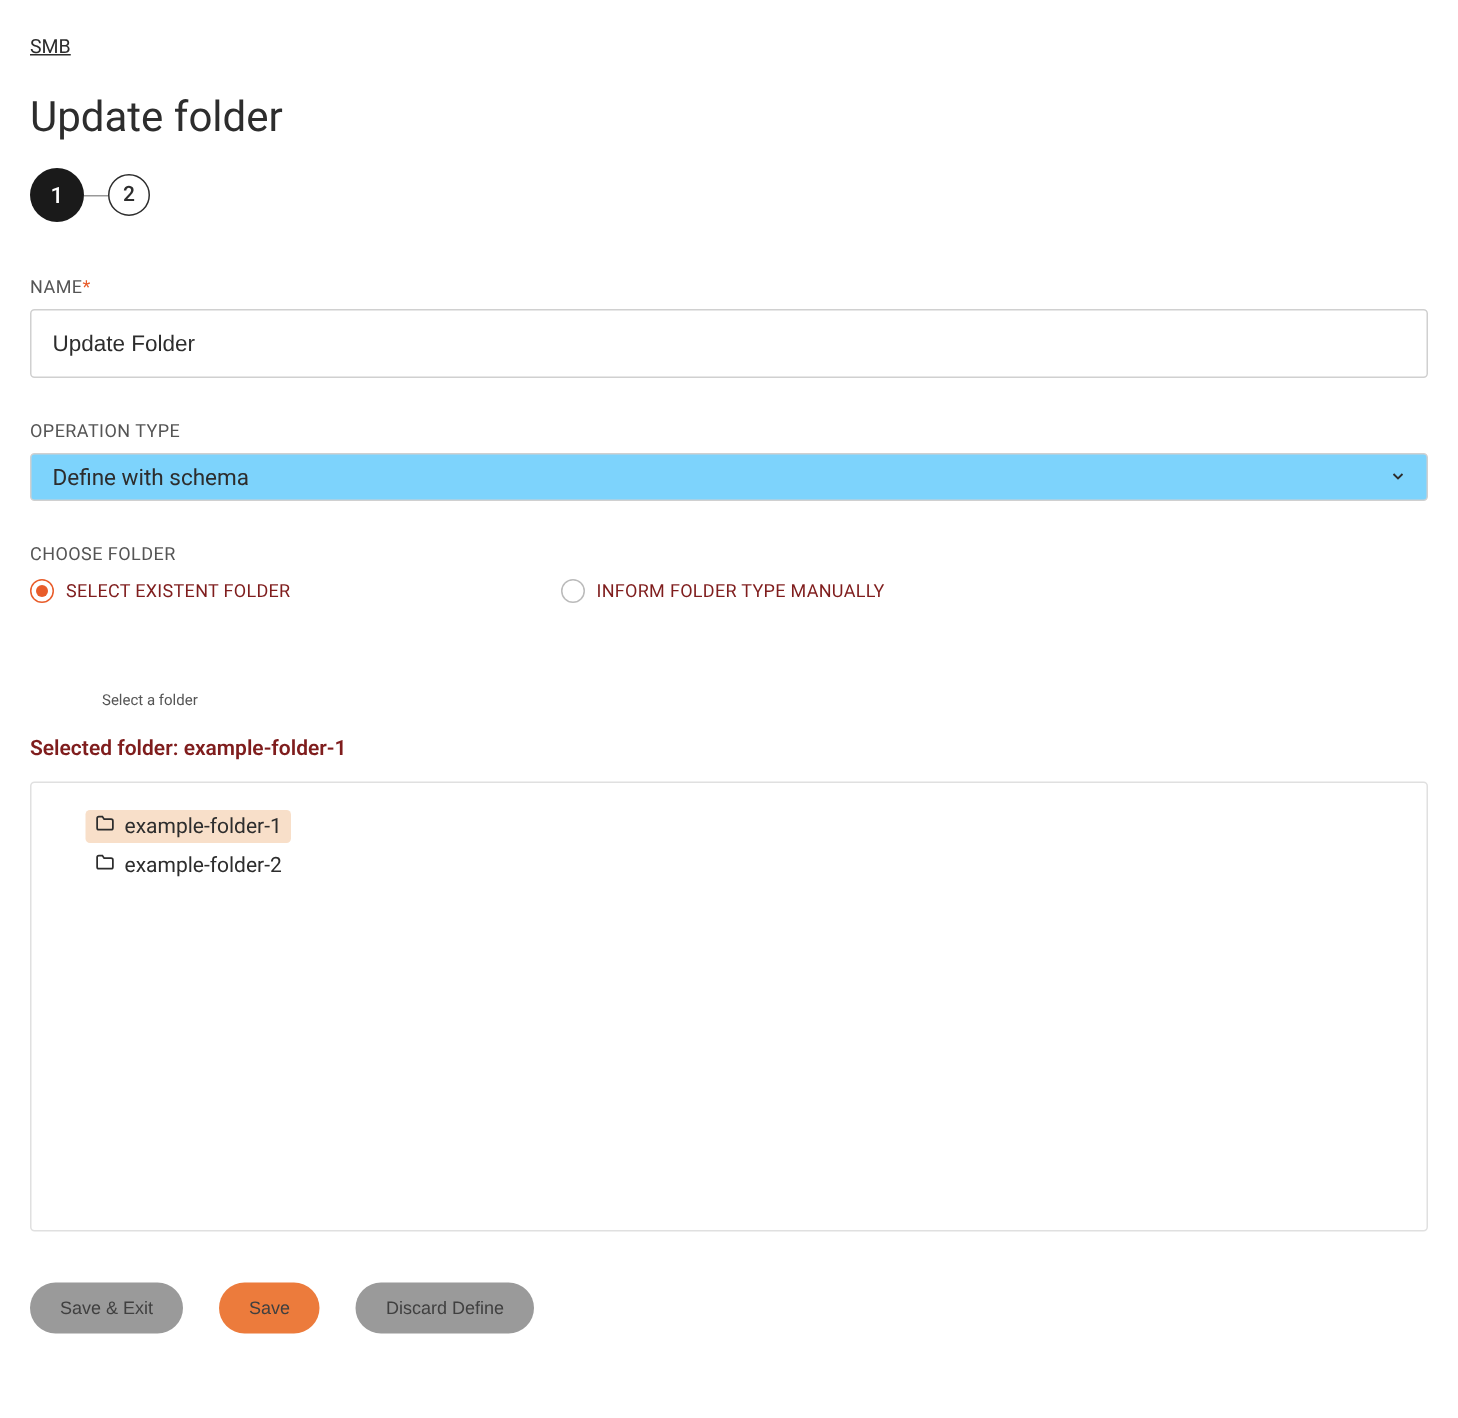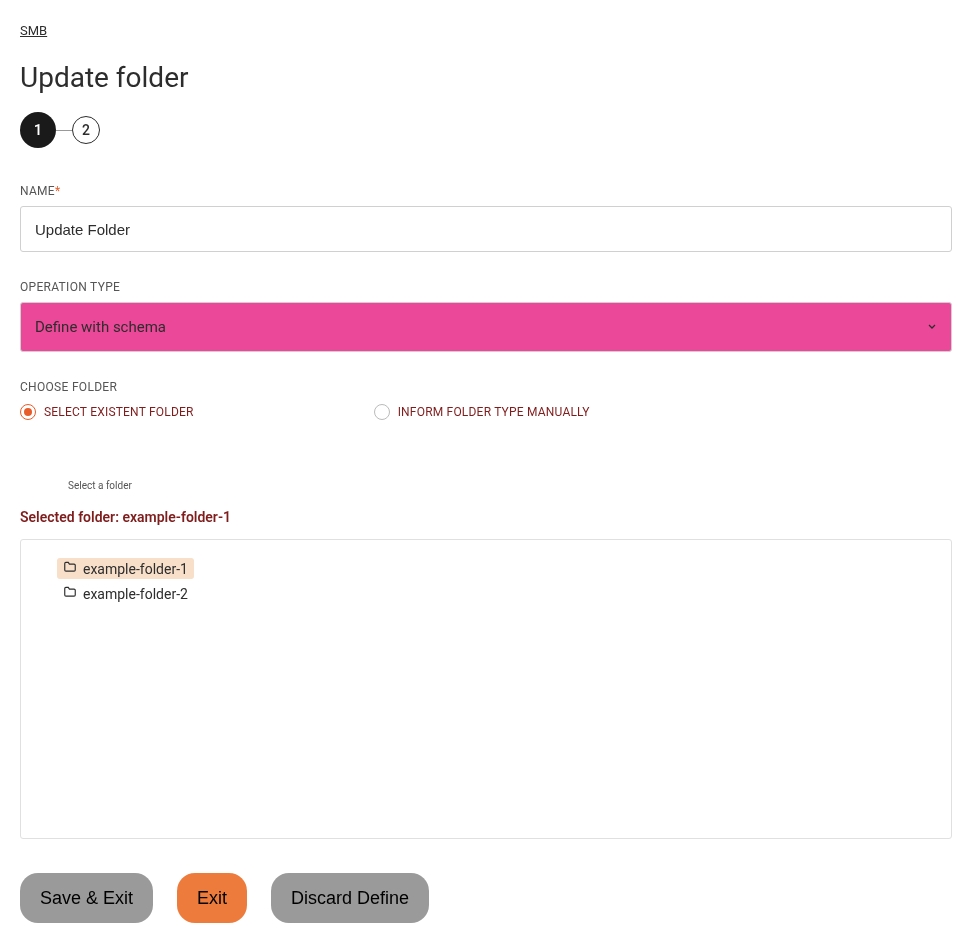--- a/index.html
+++ b/index.html
@@ -73,27 +73,27 @@
     font-size: 15px;
     color: #2d2d2d;
     background: #ffffff;
   }
   .select-wrap {
     position: relative;
     width: 100%;
   }
   .select-input {
     width: 100%;
-    height: 50px;
+    height: 32px;
     border: 1px solid #d0d0d0;
     border-radius: 3px;
     padding: 0 14px;
     font-size: 15px;
     color: #2d2d2d;
-    background: #ec4899;
+    background: #7dd3fc;
     appearance: none;
     cursor: pointer;
     display: flex;
     align-items: center;
   }
   .chevron {
     position: absolute;
     right: 14px;
     top: 50%;
     transform: translateY(-50%);
@@ -206,24 +206,24 @@
     background: #f8dfc9;
   }
   .footer-buttons {
     display: flex;
     gap: 24px;
     margin-top: 34px;
   }
   .btn {
     border: none;
     border-radius: 18px;
-    height: 50px;
+    height: 34px;
     padding: 0 20px;
-    font-size: 18px;
-    color: #000000;
+    font-size: 12px;
+    color: #404040;
     cursor: pointer;
   }
   .btn-gray { background: #9a9a9a; }
   .btn-orange { background: #ec7b3c; }
 </style>
 </head>
 <body>
 
 
 
@@ -300,18 +300,18 @@
             <path d="M3 6a2 2 0 0 1 2-2h4l2 3h8a2 2 0 0 1 2 2v8a2 2 0 0 1-2 2H5a2 2 0 0 1-2-2V6z"></path>
           </svg>
       </span>
       <span>example-folder-2</span>
     </div>
   </div>
 </div>
 
 <div class="footer-buttons">
   <button class="btn btn-gray">Save &amp; Exit</button>
-  <button class="btn btn-orange">Exit</button>
+  <button class="btn btn-orange">Save</button>
   <button class="btn btn-gray">Discard Define</button>
 </div>
 
 
 
 
 </body></html>

